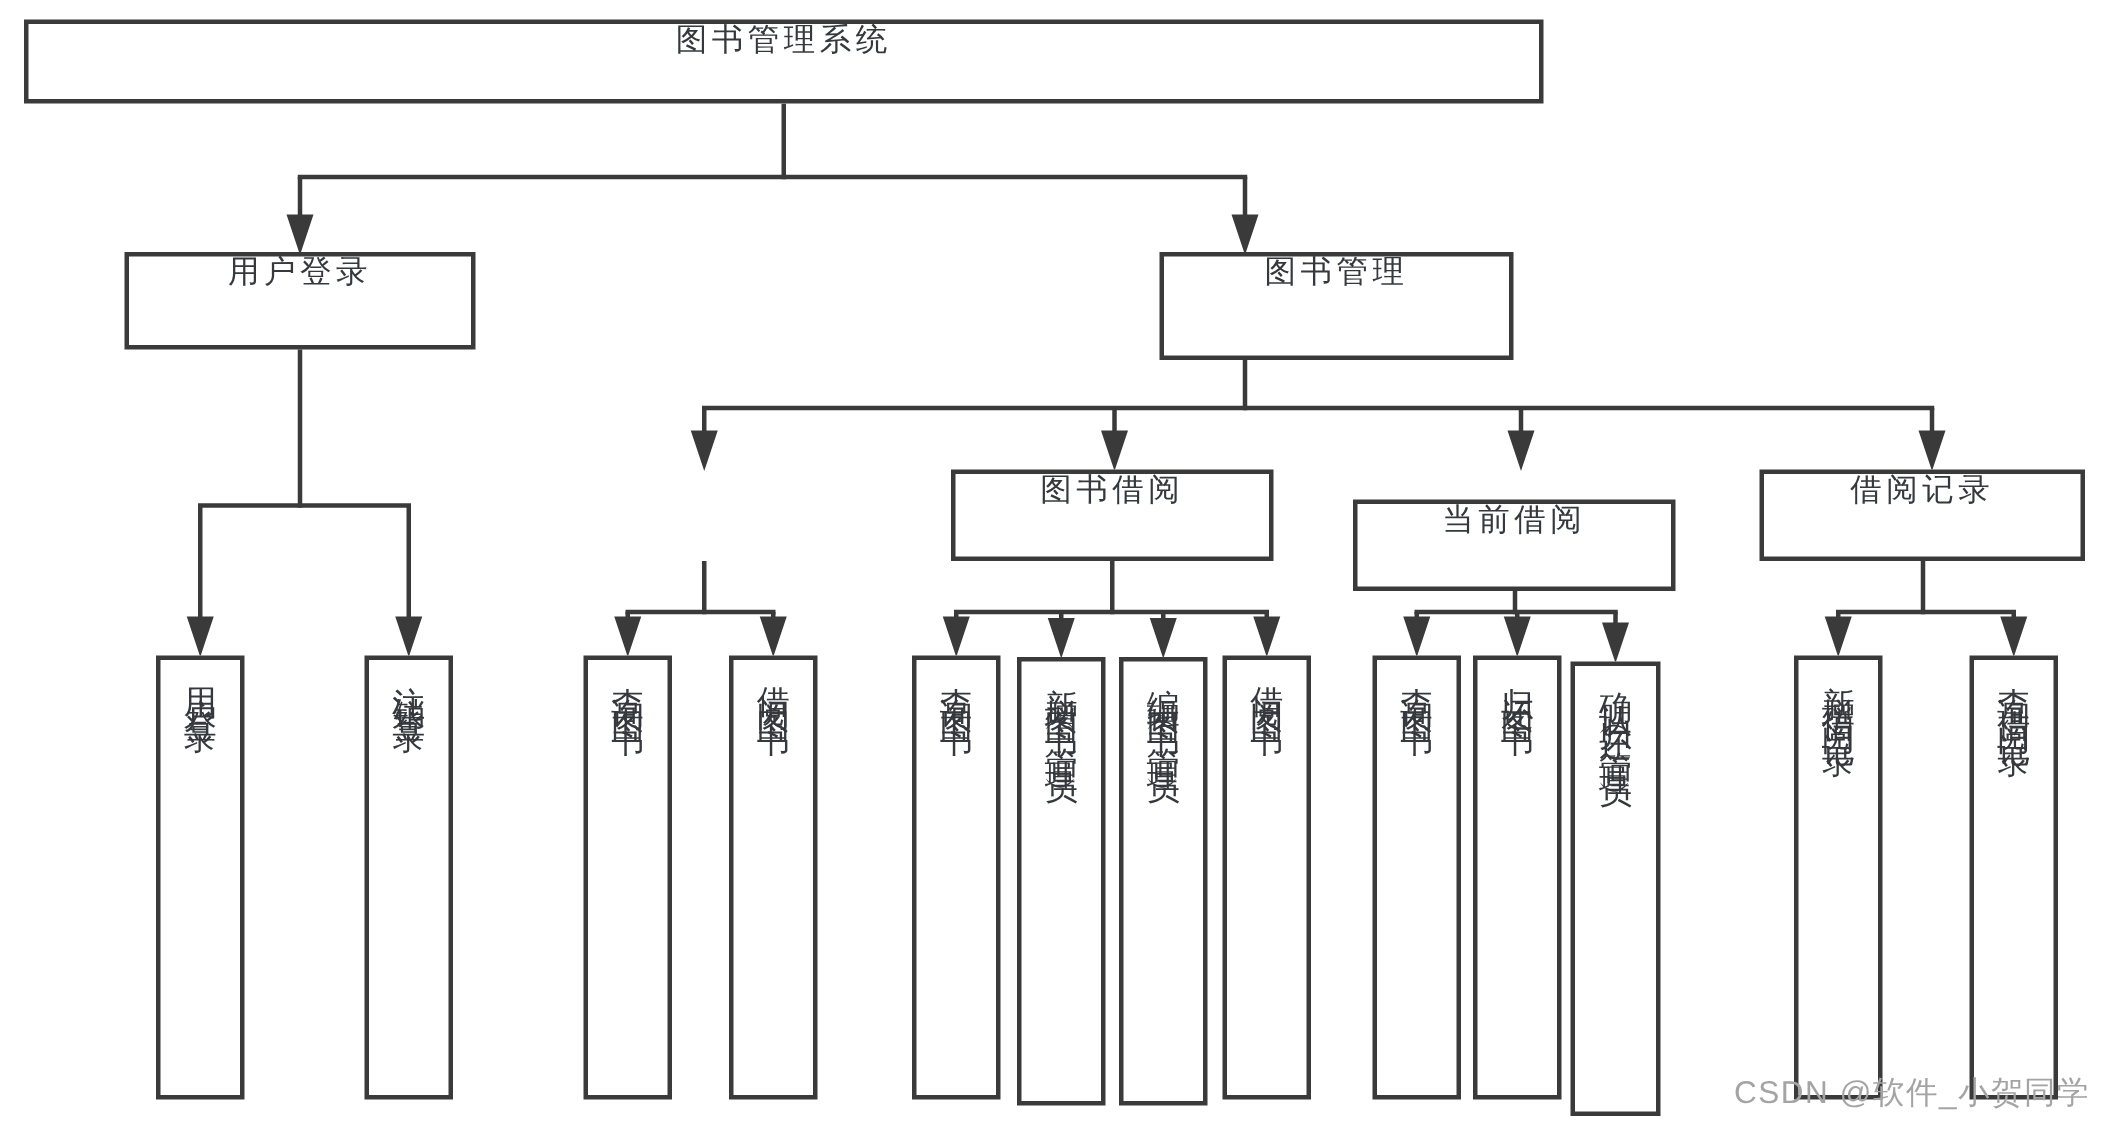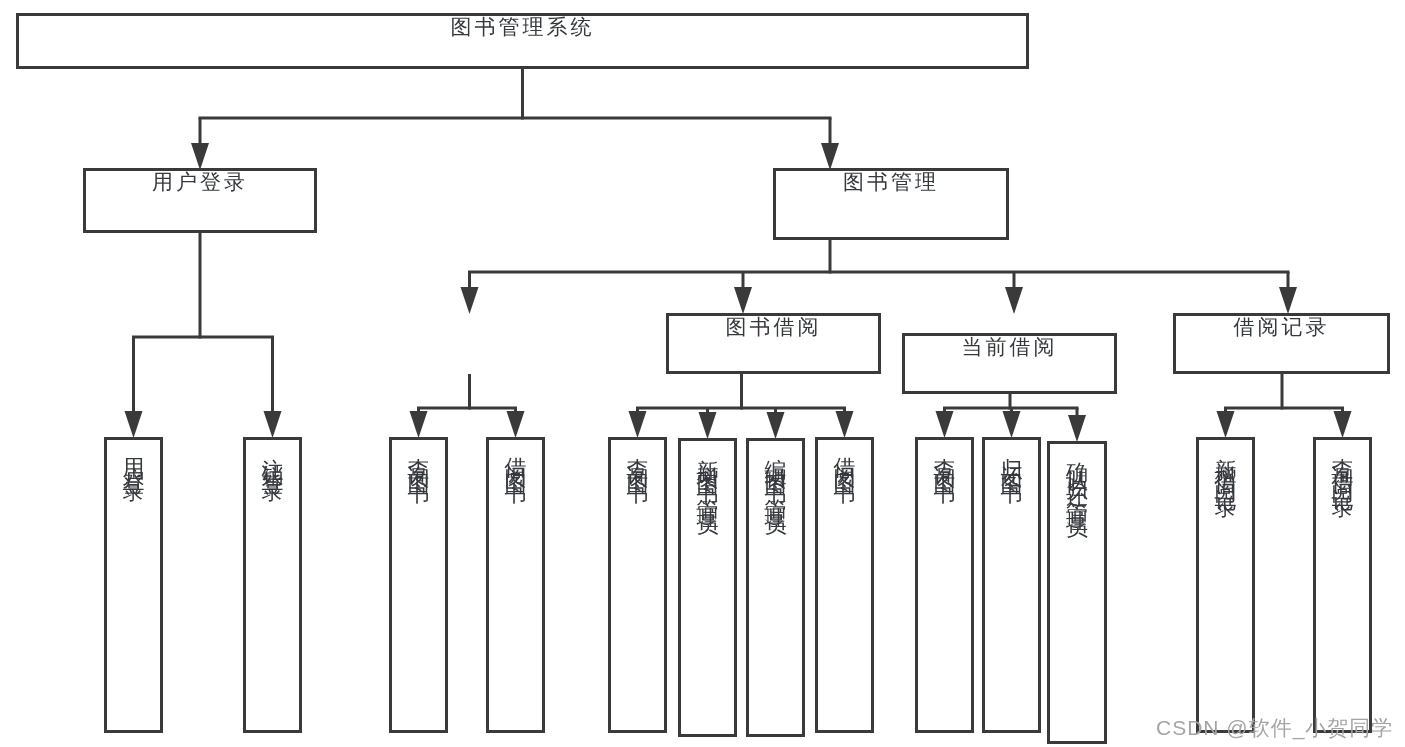--- a/index.html
+++ b/index.html
@@ -135,21 +135,21 @@
     <span class="htext">图书管理系统</span>
   </div>
 
   <div class="box" style="left:83px; top:168px; width:234px; height:65px;">
     <span class="htext">用户登录</span>
   </div>
   <div class="box" style="left:745px; top:168px; width:236px; height:72px;margin-left:28px;">
     <span class="htext">图书管理</span>
   </div>
 
-  <div class="box" style="left:634px; top:313px; width:215px; height:61px;margin-left:32px;">
+  <div class="box" style="left:634px; top:313px; width:215px; height:61px;">
     <span class="htext">图书借阅</span>
   </div>
   <div class="box" style="left:902px; top:313px; width:215px; height:61px;margin-top:20px;">
     <span class="htext">当前借阅</span>
   </div>
   <div class="box" style="left:1173px; top:313px; width:217px; height:61px;">
     <span class="htext">借阅记录</span>
   </div>
 
   <div class="box" style="left:104px; top:437px; width:59px; height:296px;">

